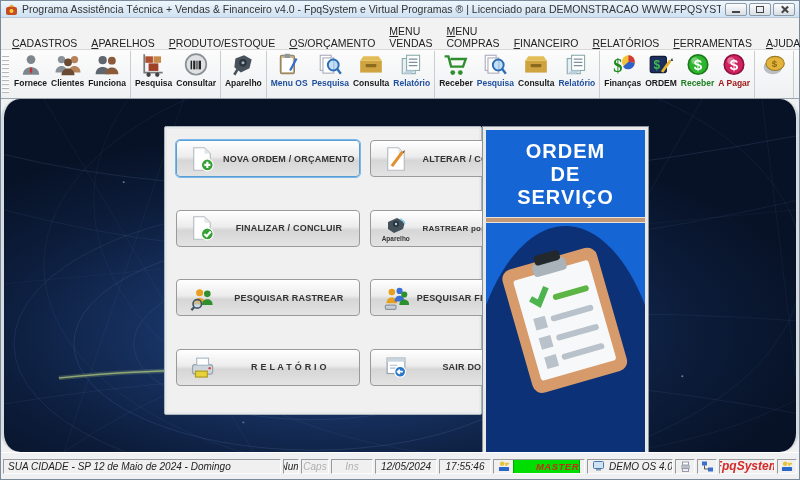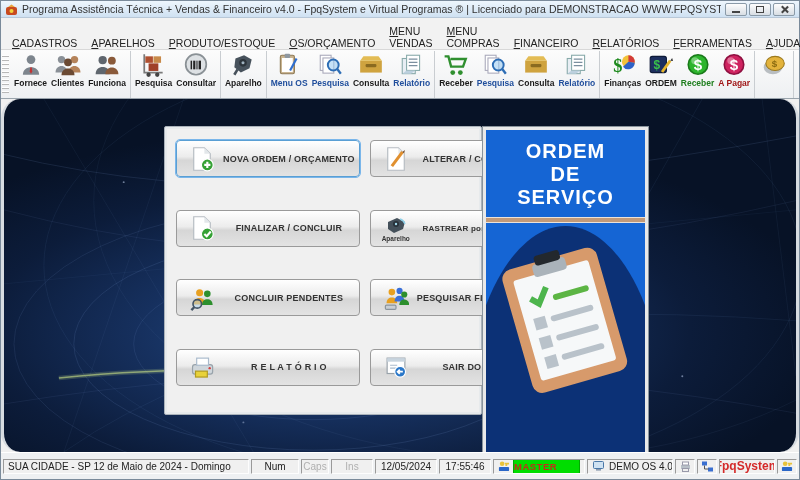--- a/index.html
+++ b/index.html
@@ -54,27 +54,27 @@
   
   .poster { position:absolute; left:478px; top:27px; width:167px; height:348px; background:#e9e9e9; border:1px solid #8a949c; padding:3px; }
   .poster-in { position:relative; width:100%; height:100%; background:#1565d4; overflow:hidden; }
   .poster-head { padding-top:10px; text-align:center; }
   .poster-line { color:#fff; font-weight:bold; font-size:20px; line-height:23px; letter-spacing:1px; }
   .poster-div { margin-top:8px; height:6px; background:#c29a79; border-top:1px solid #ece2d8; border-bottom:1px solid #ece2d8; }
   .dome { position:absolute; left:-14%; width:128%; top:96px; height:420px; background:#0c3176; border-radius:50%; }
   .clipwrap { position:absolute; left:24px; top:118px; transform:rotate(-16deg); }
 
   
-  .statusbar { height:18px; background:#eef0f2; border-top:1px solid #fff; display:flex; align-items:center; gap:2px; padding:13px 2px; flex:0 0 auto; }
+  .statusbar { height:18px; background:#eef0f2; border-top:1px solid #fff; display:flex; align-items:center; gap:2px; padding:13px 2px; flex:0 0 auto;font-style:italic; }
   .seg { height:15px; border:1px solid; border-color:#9a9a9a #fdfdfd #fdfdfd #9a9a9a; background:#f0f0f0;
          display:flex; align-items:center; font-size:10px; color:#222; padding:0 4px; white-space:nowrap; overflow:hidden; }
   .seg.grow { flex:1; }
   .seg.dim { color:#b0b0b0; }
   .seg.center { justify-content:center; }
-  .masterbox { flex:1; height:17px; background:#00dd00; border:1px solid #0a0; display:flex; align-items:center; justify-content:flex-start; }
+  .masterbox { flex:1; height:17px; background:#00dd00; border:1px solid #0a0; display:flex; align-items:center; justify-content:flex-end; }
   .mastertxt { font-size:9.5px; font-weight:bold; color:#c03018; letter-spacing:.5px; }
   .brandtxt { color:#d42a2a; font-weight:bold; font-size:12px; }
   .seg svg { flex:0 0 auto; }
 </style>
 </head>
 <body>
 
 <div class="window">
 
   <div class="titlebar">
@@ -414,21 +414,21 @@
                 <path d="M4 16.5c0-3.8 2.2-5.6 5-5.6s5 1.8 5 5.6z"></path>
               </g>
               <g fill="#2d8f2d">
                 <circle cx="15.5" cy="7.5" r="2.8"></circle>
                 <path d="M11 17c0-3.4 2-5 4.5-5s4.5 1.6 4.5 5z"></path>
               </g>
               <circle cx="7" cy="16" r="3.6" fill="rgba(180,220,250,.5)" stroke="#445566" stroke-width="1.4"></circle>
               <path d="M4.6 18.6L2 21.2" stroke="#445566" stroke-width="2"></path>
             </svg>
           </span>
-        <span class="lbl">CONCLUIR PENDENTES</span>
+        <span class="lbl">PESQUISAR RASTREAR</span>
       </div>
 
       <div class="osbtn">
         <span class="bicon">
             <svg width="26" height="26" viewBox="0 0 22 22">
               <g fill="#e8a020">
                 <circle cx="7.5" cy="6" r="2.8"></circle>
                 <path d="M3 15.5c0-3.4 2-5 4.5-5s4.5 1.6 4.5 5z"></path>
               </g>
               <g fill="#3a6fd8">
@@ -497,21 +497,21 @@
           </svg>
         </div>
       </div>
     </div>
   </div>
 
   <div class="statusbar">
     <span class="seg grow">
         <span>SUA CIDADE  - SP 12 de Maio de 2024 - Domingo</span>
       </span>
-    <span class="seg center" style="width:48px">
+    <span class="seg center" style="width:16px">
         <span>Num</span>
       </span>
     <span class="seg center dim" style="width:28px">
         <span>Caps</span>
       </span>
     <span class="seg center dim" style="width:42px">
         <span>Ins</span>
       </span>
     <span class="seg center" style="width:62px">
         <span>12/05/2024</span>

